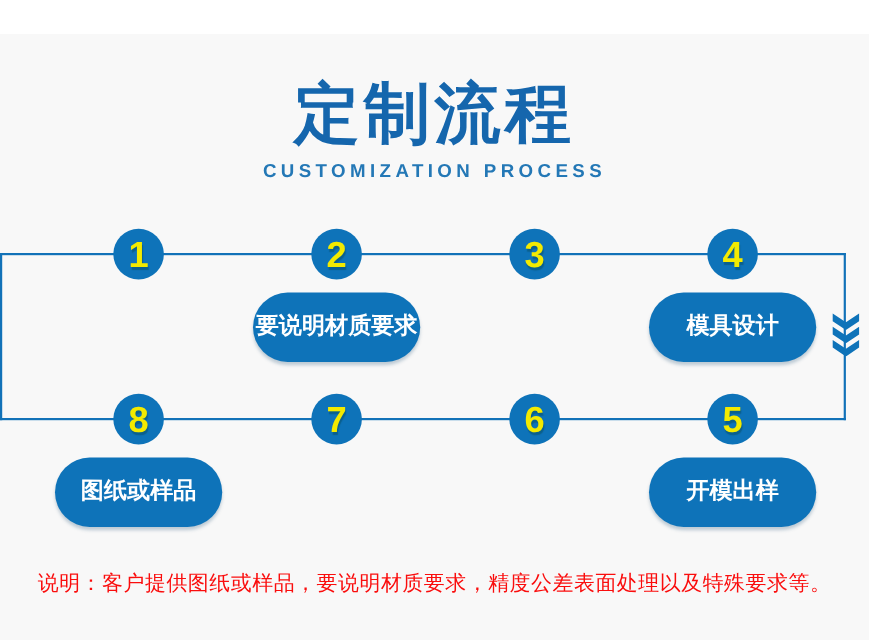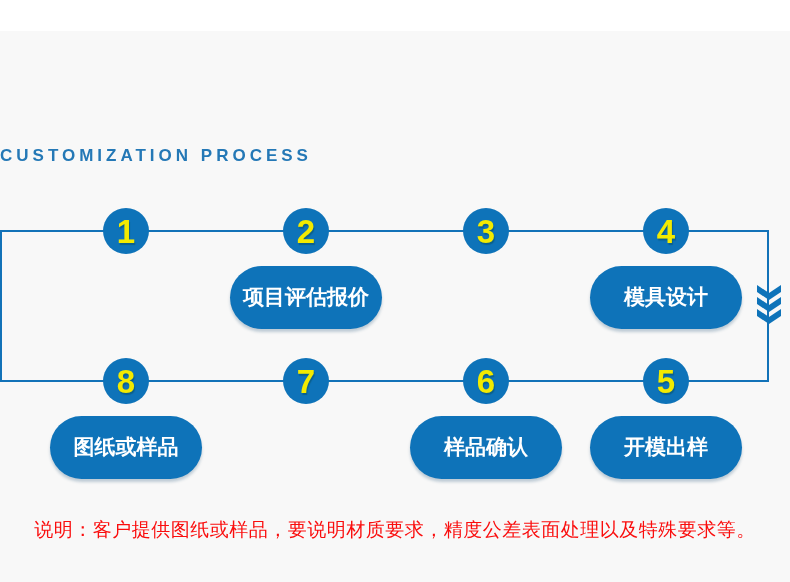--- a/index.html
+++ b/index.html
@@ -21,21 +21,21 @@
   
   .title {
     position:absolute; left:0; top:72px; width:790px;
     text-align:center;
     font-size:60px; line-height:1.05; font-weight:bold;
     letter-spacing:4px;
     color:#1566ad;
   }
   .subtitle {
     position:absolute; left:0; top:146px; width:790px;
-    text-align:left;
+    text-align:center;
     font-size:17px; font-weight:bold;
     letter-spacing:4px;
     color:#2478b6;
   }
   
   .hline, .vline { position:absolute; background:#1272b8; }
   .line-top    { left:0; top:230; width:769px; height:2px; }
   .line-bottom { left:0; top:380px; width:769px; height:2px; }
   .vline-left  { left:0; top:230px; width:2px; height:152px; }
   .vline-right { left:767px; top:230px; width:2px; height:152px; }
@@ -92,20 +92,21 @@
     letter-spacing:0.5px;
   }
 </style>
 </head>
 <body>
 
 <div class="canvas">
 
   <div class="top-white-band"></div>
 
+  <div class="title">定制流程</div>
   <div class="subtitle">CUSTOMIZATION PROCESS</div>
 
   <div class="hline line-top"></div>
   <div class="hline line-bottom"></div>
   <div class="vline vline-left"></div>
   <div class="vline vline-right"></div>
 
   <svg class="chevrons" viewBox="0 0 26 40">
     <g fill="#0e73b9">
       <path d="M1 1 L13 9 L25 1 L25 8 L13 16 L1 8 Z"></path>
@@ -117,21 +118,21 @@
   <div class="step row-top col-1">
     <div class="num-circle">
       <span class="num">1</span>
     </div>
   </div>
 
   <div class="step row-top col-2">
     <div class="num-circle">
       <span class="num">2</span>
     </div>
-    <div class="pill">项目评估报价</div>
+    <div class="pill">要说明材质要求</div>
   </div>
 
   <div class="step row-top col-3">
     <div class="num-circle">
       <span class="num">3</span>
     </div>
   </div>
 
   <div class="step row-top col-4">
     <div class="num-circle">
@@ -150,21 +151,20 @@
   <div class="step row-bottom col-2">
     <div class="num-circle">
       <span class="num">7</span>
     </div>
   </div>
 
   <div class="step row-bottom col-3">
     <div class="num-circle">
       <span class="num">6</span>
     </div>
-    <div class="pill">样品确认</div>
   </div>
 
   <div class="step row-bottom col-4">
     <div class="num-circle">
       <span class="num">5</span>
     </div>
     <div class="pill">开模出样</div>
   </div>
 
   <div class="note">说明：客户提供图纸或样品，要说明材质要求，精度公差表面处理以及特殊要求等。</div>

